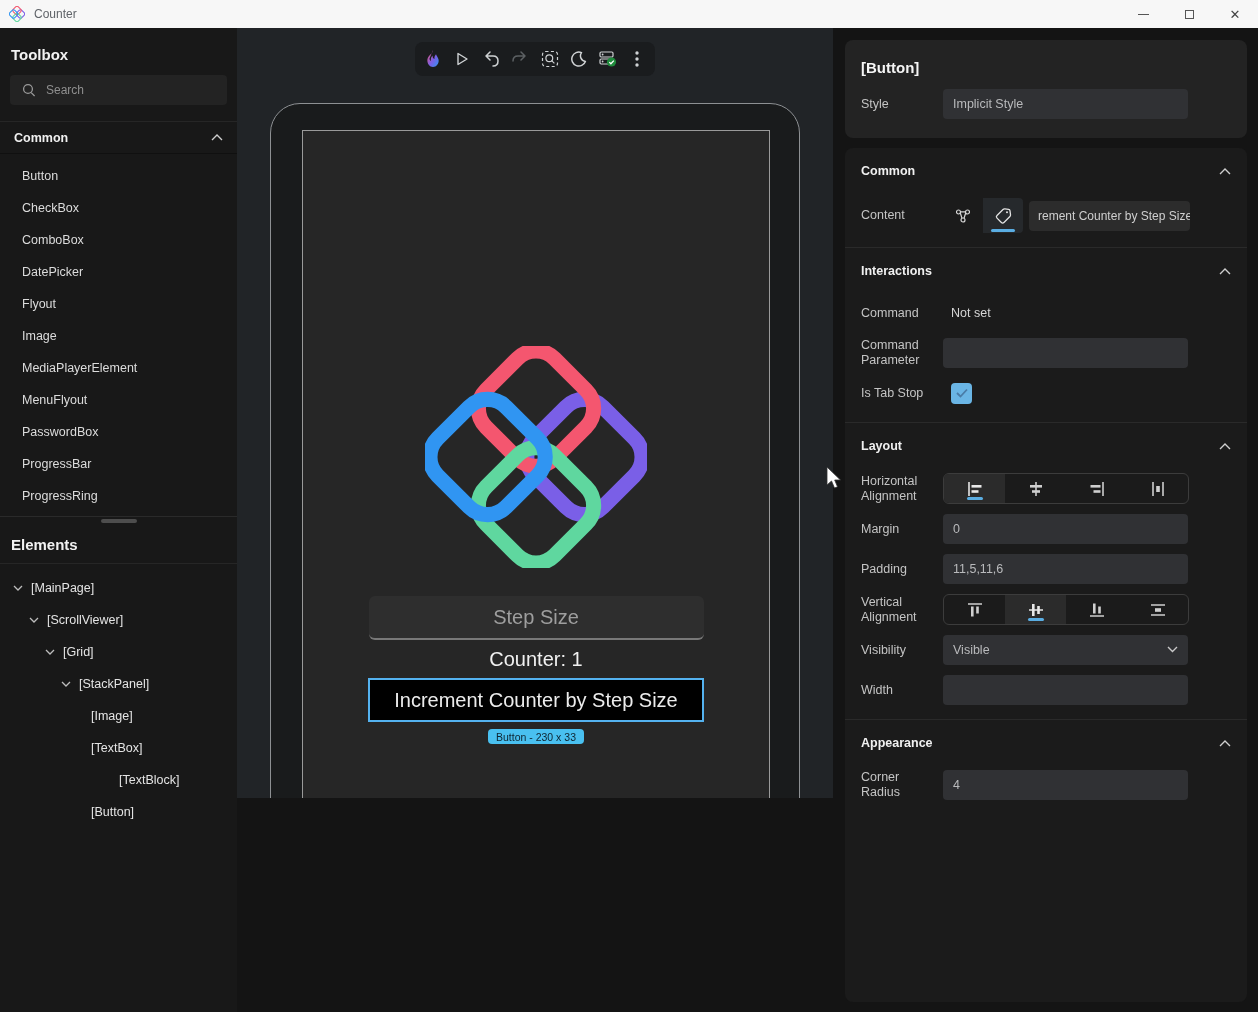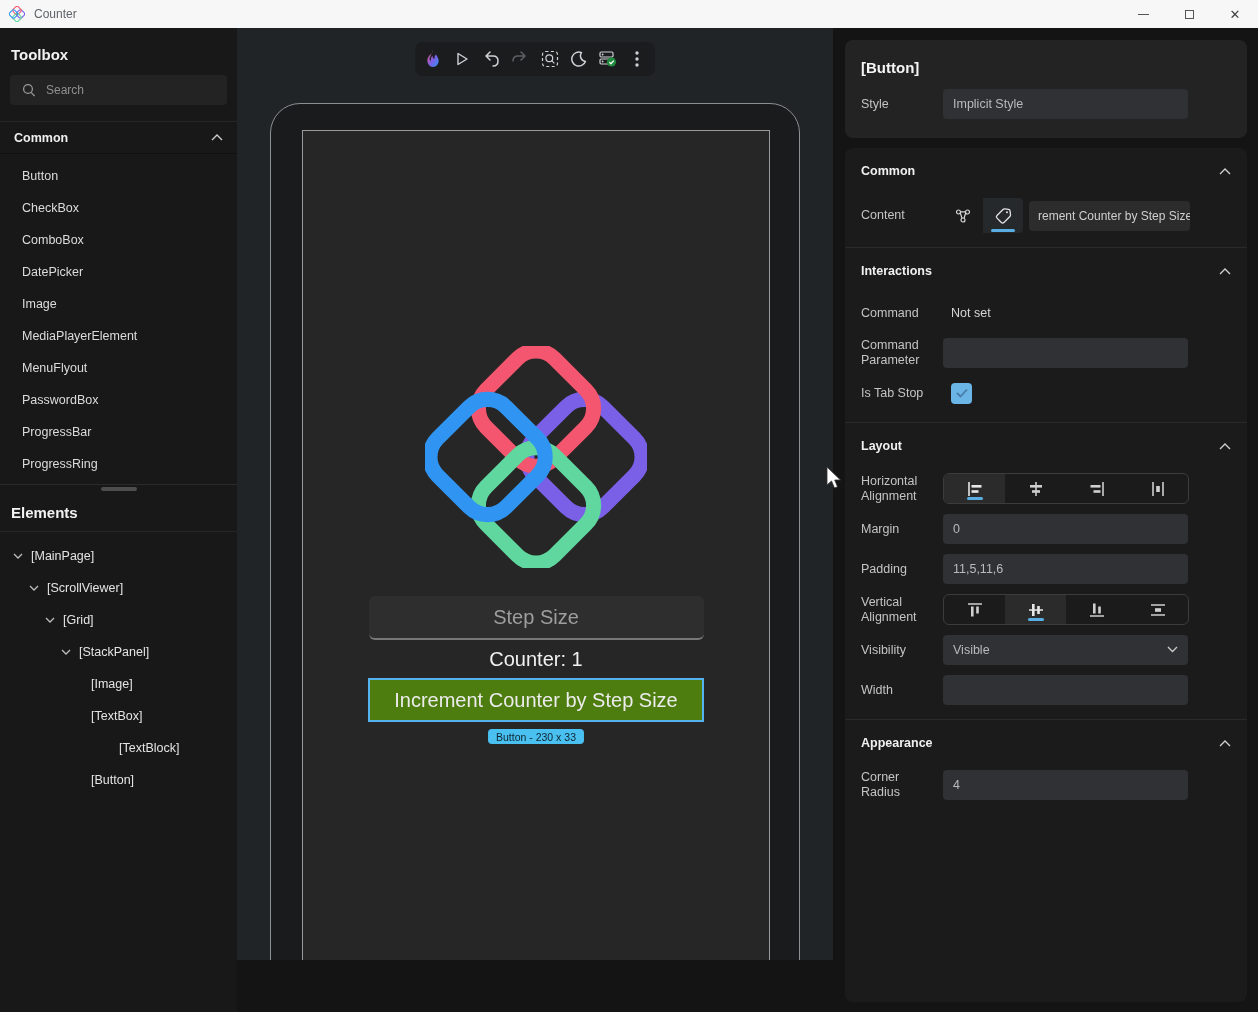--- a/index.html
+++ b/index.html
@@ -12,21 +12,21 @@
   .titlebar .appicon { width:16px; height:16px; margin-left:9px; }
   .titlebar .title { margin-left:9px; font-size:12px; color:#5f6368; }
   .win-controls { margin-left:auto; display:flex; height:100%; }
   .win-btn { width:46px; height:100%; display:flex; align-items:center; justify-content:center;
     color:#444; font-size:13px; }
   .win-btn .maxbox { width:9px; height:9px; border:1px solid #555; }
   .win-btn .minline { width:11px; height:1px; background:#555; }
 
   
   .left-panel { position:absolute; left:0; top:28px; width:237px; height:984px; background:#181818; }
-  .canvas { position:absolute; left:237px; top:28px; width:596px; height:932px; background:#212427; overflow:hidden; }
+  .canvas { position:absolute; left:237px; top:28px; width:596px; height:770px; background:#212427; overflow:hidden; }
   .right-panel { position:absolute; left:833px; top:28px; width:425px; height:984px; background:#141414; }
 
   
   .panel-heading { font-size:15px; font-weight:bold; color:#f2f2f2; padding:18px 0 0 11px; }
   .searchbox { margin:12px 10px 0 10px; height:30px; background:#232323; border-radius:4px;
     display:flex; align-items:center; color:#8f8f8f; font-size:12px; }
   .searchbox svg { margin:0 10px 0 12px; }
   .tb-section-head { margin-top:16px; border-top:1px solid #262626; border-bottom:1px solid #101010;
     height:33px; display:flex; align-items:center; padding:0 14px 0 14px; }
   .tb-section-head .lbl { font-size:12.5px; font-weight:bold; color:#f0f0f0; }
@@ -52,21 +52,21 @@
     border:1.5px solid #8d9093; border-radius:30px; background:#191b1c; }
   .screen { position:absolute; left:31px; top:26px; width:468px; height:863px;
     border:1px solid #9a9a9a; background:#262626; }
   .screen-stack { position:absolute; left:0; top:215px; width:100%; display:flex;
     flex-direction:column; align-items:center; }
   .uno-logo { width:222px; height:222px; }
   .tb-stepsize { margin-top:28px; width:335px; height:44px; background:#2e2e2e;
     border-radius:6px; border-bottom:2px solid #787878; display:flex; align-items:center;
     justify-content:center; font-size:20px; color:#9e9e9e; }
   .counter-text { margin-top:8px; font-size:20px; color:#f0f0f0; }
-  .inc-button { margin-top:7px; width:336px; height:44px; background:#4d7c0f;
+  .inc-button { margin-top:7px; width:336px; height:44px; background:#000000;
     border:2px solid #54b2ef; display:flex; align-items:center; justify-content:center;
     font-size:20px; color:#ececec; }
   .sel-badge { margin-top:7px; height:15px; padding:0 8px; background:#49c0f0; border-radius:4px;
     font-size:10.5px; color:#0e2431; display:flex; align-items:center; }
 
   
   .prop-card { position:absolute; left:12px; width:402px; background:#232323; border-radius:8px; }
   .header-card { top:12px; height:98px; }
   .header-card .obj-title { font-size:15px; font-weight:bold; color:#f5f5f5; padding:19px 0 0 16px; }
   .style-row { display:flex; align-items:center; margin:13px 0 0 16px; }
@@ -158,20 +158,21 @@
     <svg class="chev" width="12" height="7" viewBox="0 0 12 7">
       <polyline points="1,6 6,1 11,6" fill="none" stroke="#cfcfcf" stroke-width="1.4"></polyline>
     </svg>
   </div>
 
   <div class="tb-list">
     <div class="tb-item">Button</div>
     <div class="tb-item">CheckBox</div>
     <div class="tb-item">ComboBox</div>
     <div class="tb-item">DatePicker</div>
+    <div class="tb-item">Flyout</div>
     <div class="tb-item">Image</div>
     <div class="tb-item">MediaPlayerElement</div>
     <div class="tb-item">MenuFlyout</div>
     <div class="tb-item">PasswordBox</div>
     <div class="tb-item">ProgressBar</div>
     <div class="tb-item">ProgressRing</div>
   </div>
 
   <div class="splitter">
     <div class="handle"></div>

